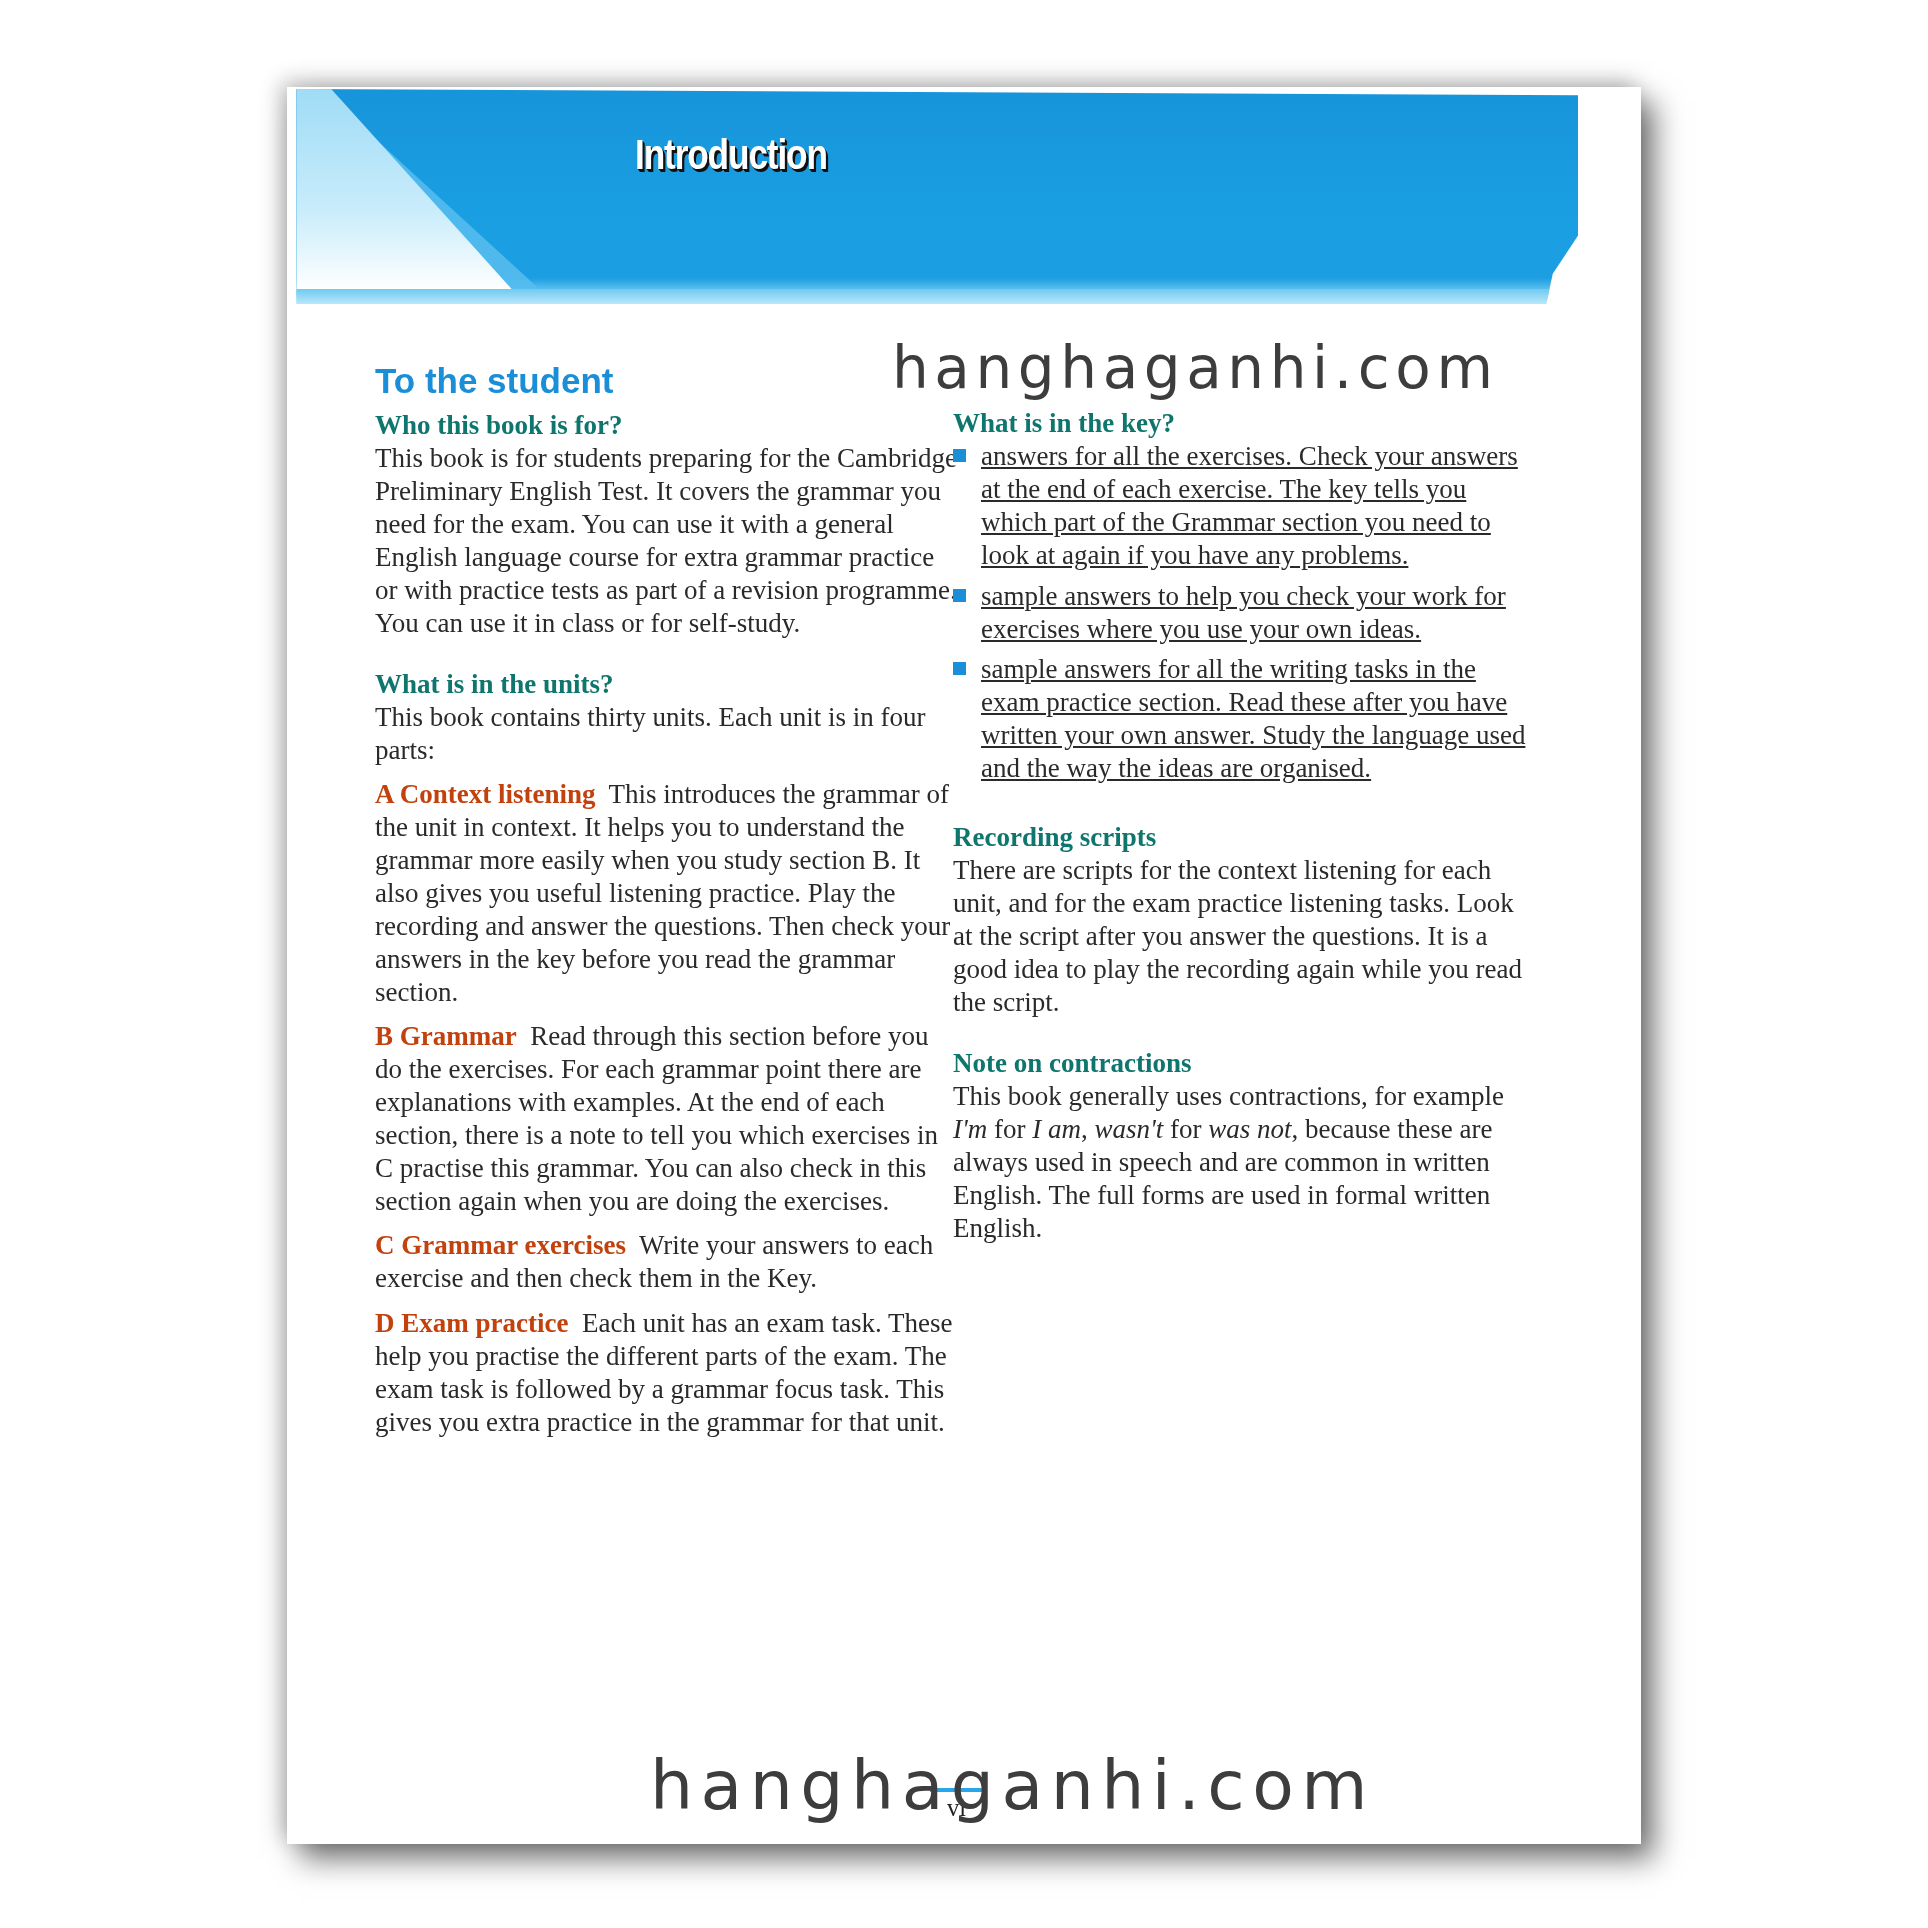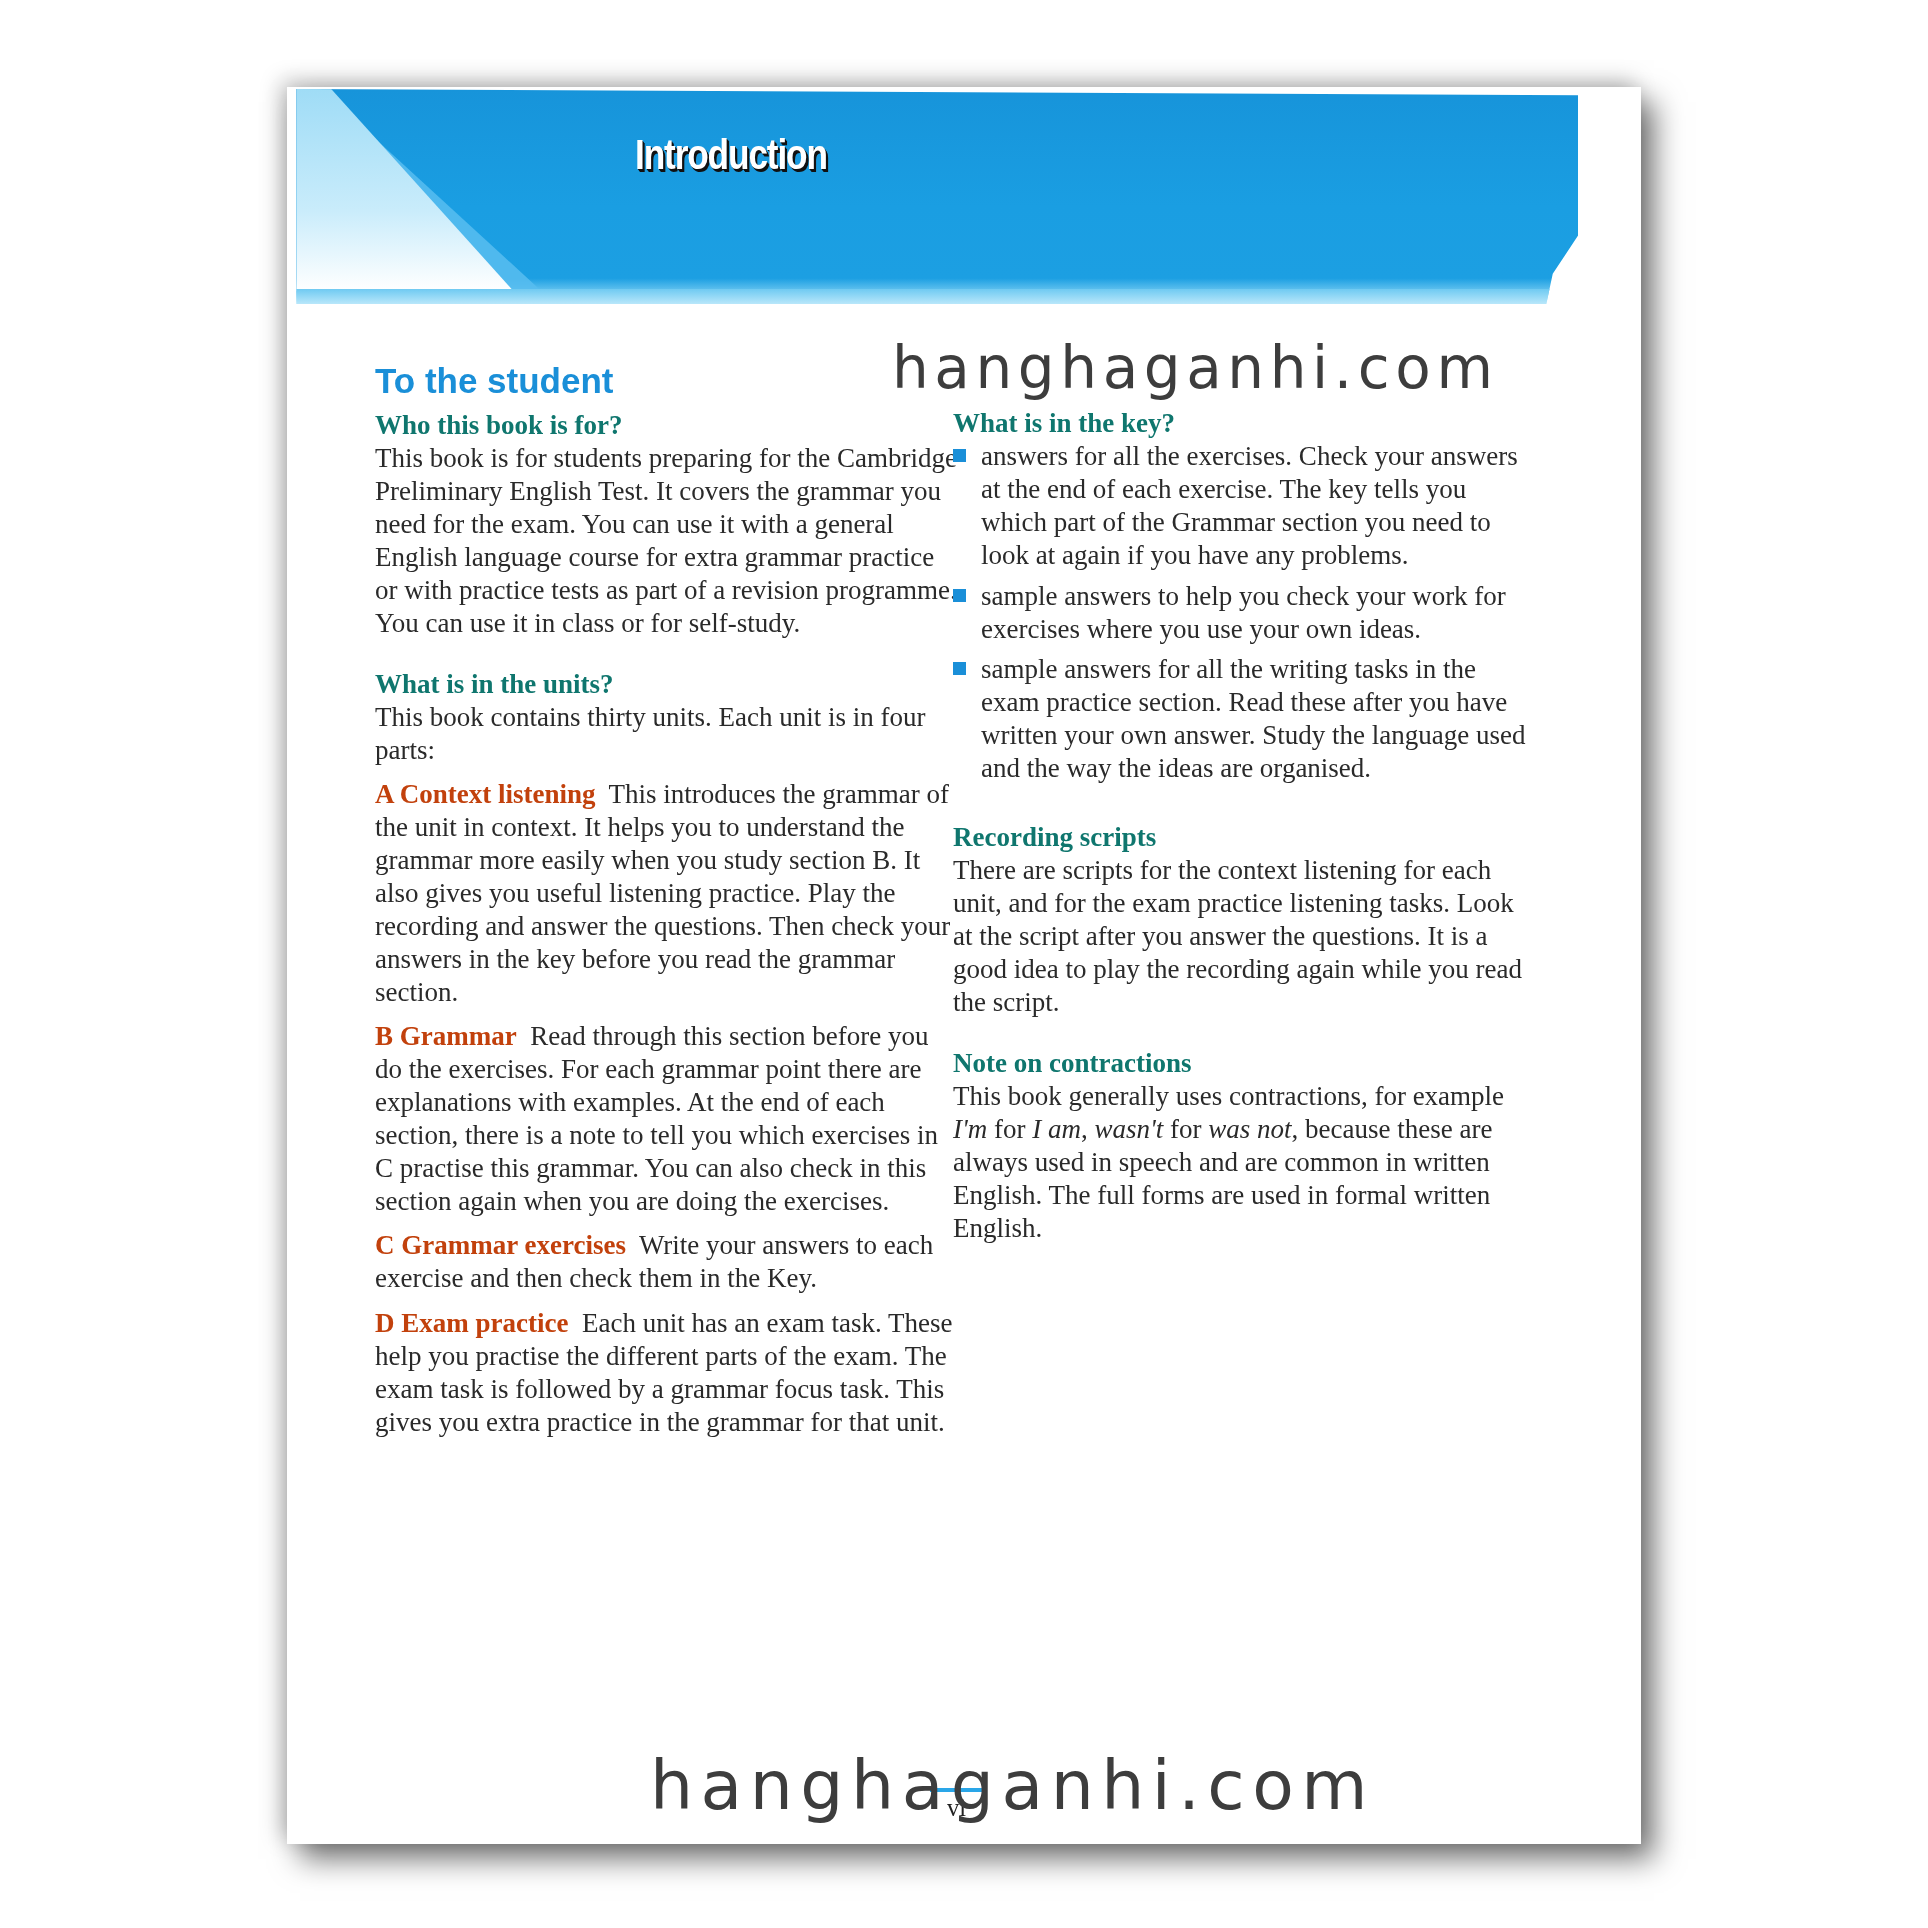--- a/index.html
+++ b/index.html
@@ -102,21 +102,21 @@
 
     <div class="gap-sm"></div>
     <p class="p part"><b>C Grammar exercises</b>&nbsp; <span>Write your answers to each exercise and then check them in the Key.</span></p>
 
     <div class="gap-sm"></div>
     <p class="p part"><b>D Exam practice</b>&nbsp; <span>Each unit has an exam task. These help you practise the different parts of the exam. The exam task is followed by a grammar focus task. This gives you extra practice in the grammar for that unit.</span></p>
   </div>
 
   <div class="col col-right">
     <div class="h">What is in the key?</div>
-    <ul class="key" style="margin-left:-29px;">
+    <ul class="key" style="margin-left:-29px;text-decoration:underline;">
       <li><span class="sq"></span><span>answers for all the exercises. Check your answers at the end of each exercise. The key tells you which part of the Grammar section you need to look at again if you have any problems.</span></li>
       <li><span class="sq"></span><span>sample answers to help you check your work for exercises where you use your own ideas.</span></li>
       <li><span class="sq"></span><span>sample answers for all the writing tasks in the exam practice section. Read these after you have written your own answer. Study the language used and the way the ideas are organised.</span></li>
     </ul>
 
     <div class="gap-lg"></div>
     <div class="h">Recording scripts</div>
     <p class="p">There are scripts for the context listening for each unit, and for the exam practice listening tasks. Look at the script after you answer the questions. It is a good idea to play the recording again while you read the script.</p>
 
     <div class="gap-lg"></div>

